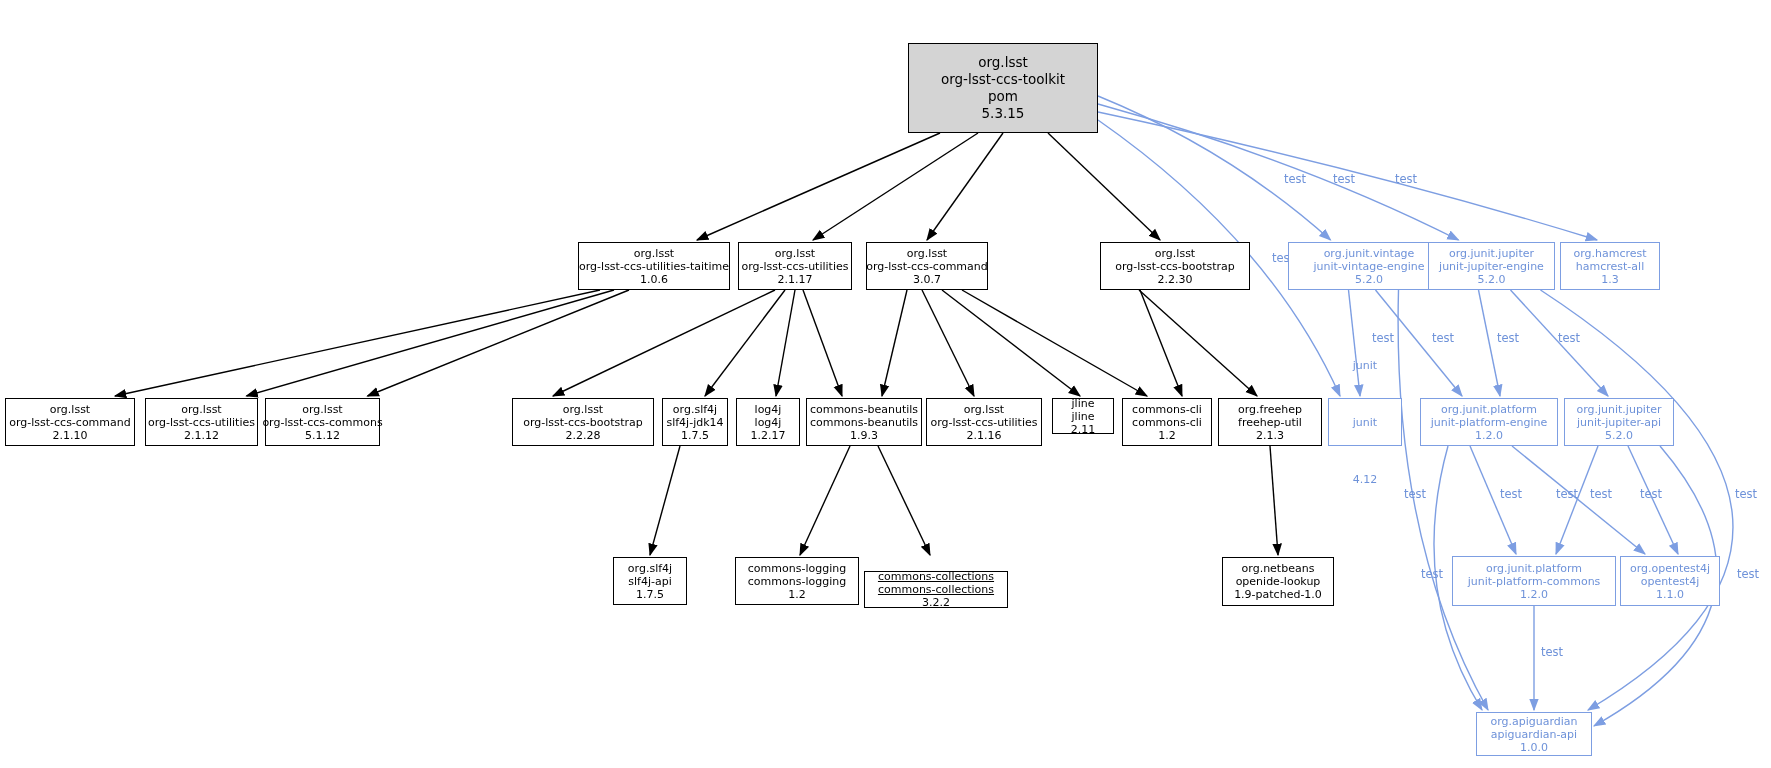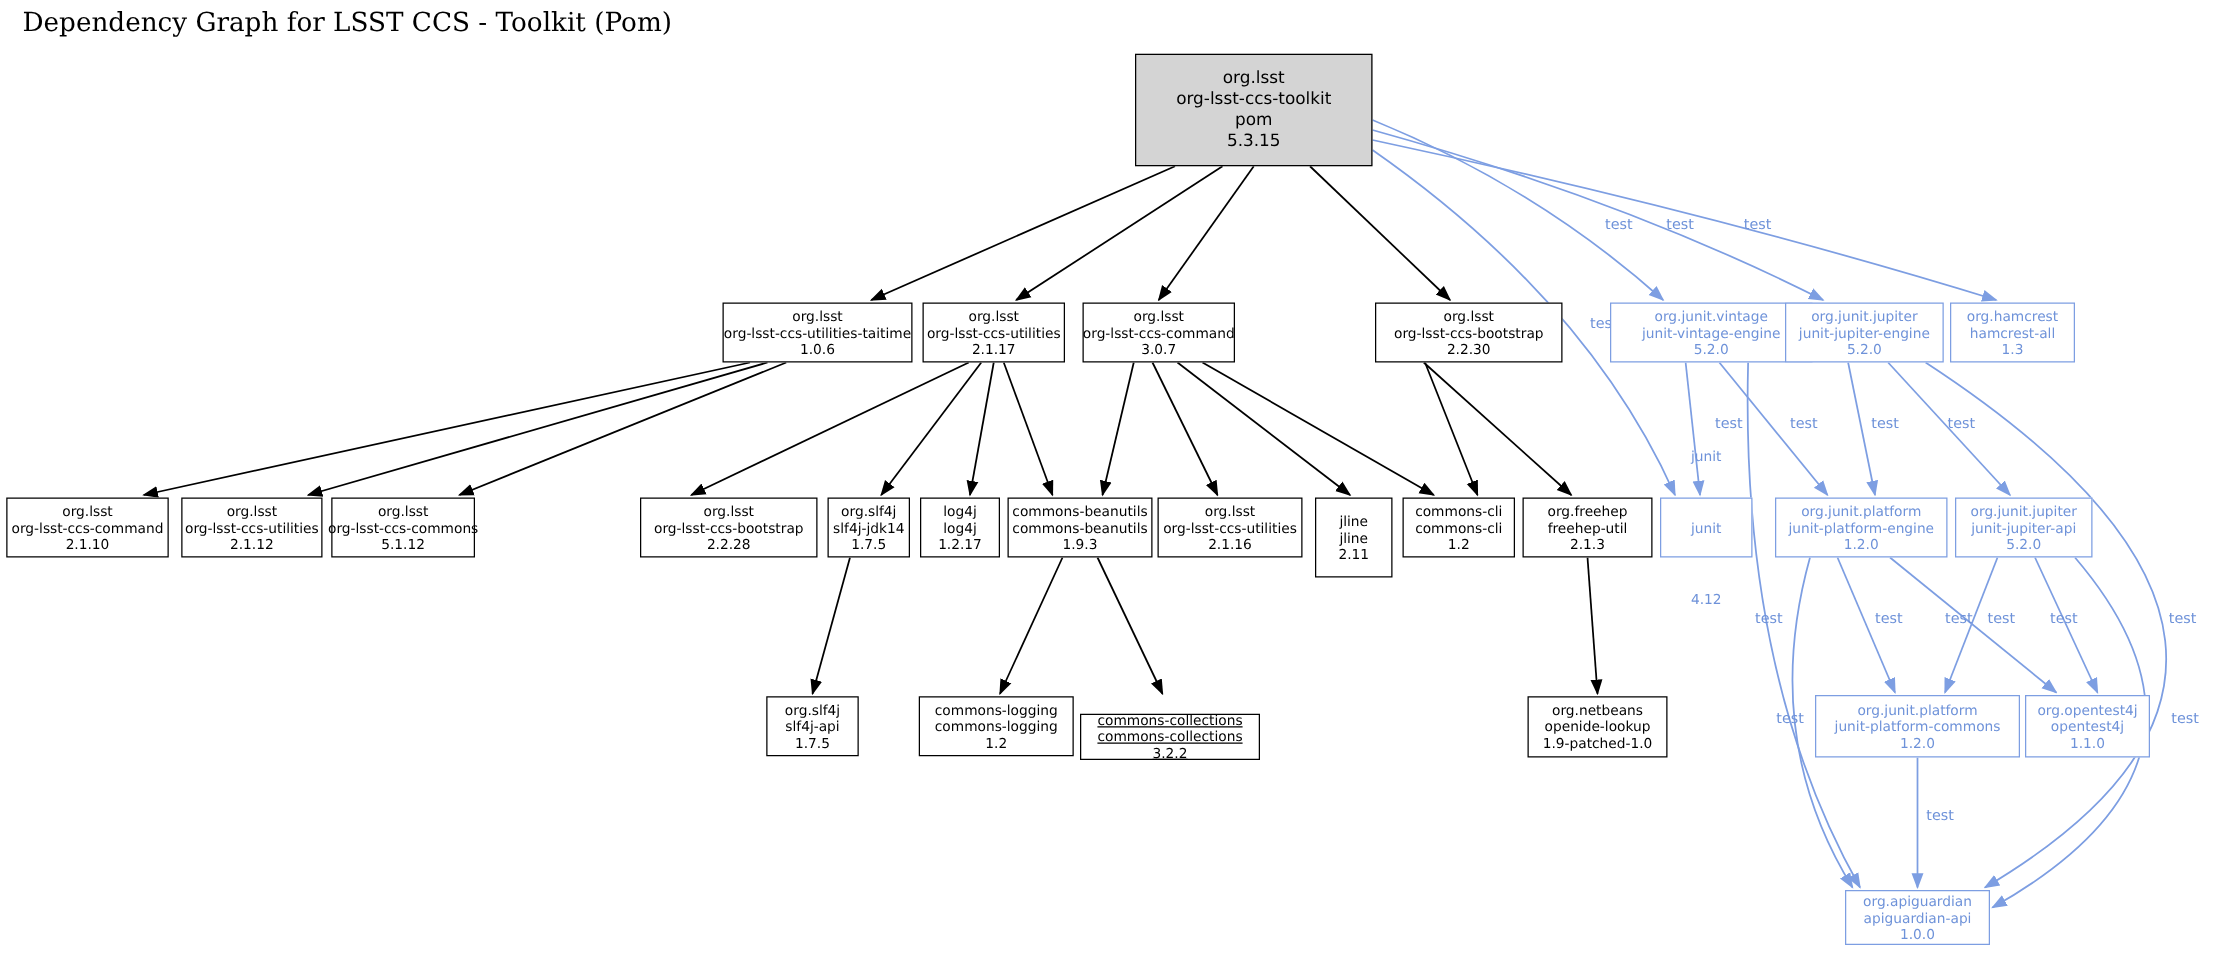--- a/index.html
+++ b/index.html
@@ -15,21 +15,20 @@
        background:#ffffff;border:1.5px solid #000000;color:#000000;
        font-size:11px;line-height:13px;text-align:center;white-space:nowrap;}
   .node--root{background:#d4d4d4;font-size:13.5px;line-height:17px;}
   .node--test{border-color:#7d9ee2;color:#6e92d9;}
   .edge-label{font-size:11.5px;fill:#6e92d9;}
 </style>
 </head>
 <body>
 
 <div id="graph">
-  <h1 class="graph-title">Dependency Graph for LSST CCS - Toolkit (Pom)</h1>
   <svg id="edges" width="1771" height="768" viewBox="0 0 1771 768">
     <defs>
       <marker id="arrow-black" viewBox="0 0 10 10" refX="9" refY="5" markerWidth="9" markerHeight="9" orient="auto-start-reverse">
         <path d="M0,1.2 L10,5 L0,8.8 z" fill="#000000"></path>
       </marker>
       <marker id="arrow-blue" viewBox="0 0 10 10" refX="9" refY="5" markerWidth="9" markerHeight="9" orient="auto-start-reverse">
         <path d="M0,1.2 L10,5 L0,8.8 z" fill="#7d9ee2"></path>
       </marker>
     </defs>
     <g id="edge-group">
@@ -165,21 +164,21 @@
       <div class="node" style="left: 806px; top: 398px; width: 116px; height: 48px;">
         <span>commons-beanutils</span>
         <span>commons-beanutils</span>
         <span>1.9.3</span>
       </div>
       <div class="node" style="left: 926px; top: 398px; width: 116px; height: 48px;">
         <span>org.lsst</span>
         <span>org-lsst-ccs-utilities</span>
         <span>2.1.16</span>
       </div>
-      <div class="node" style="left: 1052px; top: 398px; width: 62px; height: 64px;">
+      <div class="node" style="left: 1052px; top: 398px; width: 62px; height: 36px;">
         <span>jline</span>
         <span>jline</span>
         <span>2.11</span>
       </div>
       <div class="node" style="left: 1122px; top: 398px; width: 90px; height: 48px;">
         <span>commons-cli</span>
         <span>commons-cli</span>
         <span>1.2</span>
       </div>
       <div class="node" style="left: 1218px; top: 398px; width: 104px; height: 48px; text-align: right;">

